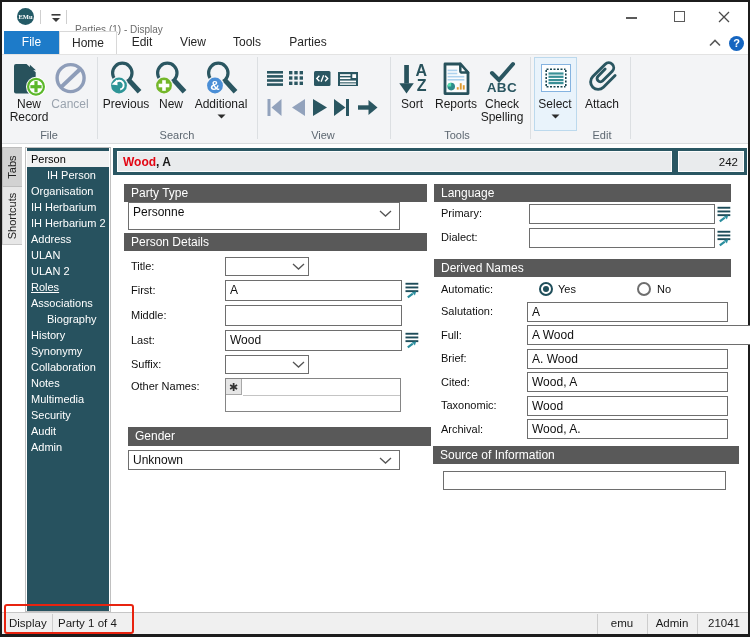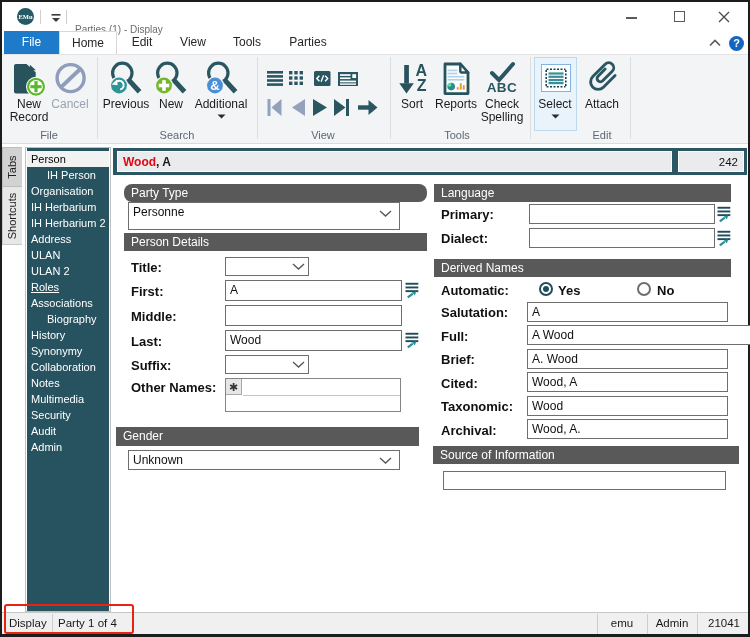--- a/index.html
+++ b/index.html
@@ -1,20 +1,20 @@
 <!DOCTYPE html>
 <html><head>
 <meta charset="utf-8">
 <style>
 * { margin:0; padding:0; box-sizing:border-box; }
 html,body { width:750px; height:637px; }
 body { position:relative; font-family:"Liberation Sans",sans-serif; background:#1c1c1c; overflow:hidden; }
 #win { position:absolute; left:2px; top:2px; width:746px; height:632px; background:#fff; }
 .abs { position:absolute; }
-.lbl { position:absolute; font-size:13px; color:#101010; white-space:nowrap;font-weight:bold; }
+.lbl { position:absolute; font-size:11px; color:#101010; white-space:nowrap; }
 .hdr { position:absolute; background:#595959; color:#fff; font-size:12px; height:18px; line-height:18px; padding-left:7px; white-space:nowrap; }
 .inp { position:absolute; background:#fff; border:1px solid #6e6e6e; font-size:12px; color:#101010; padding-left:4px; white-space:nowrap; }
 .sep { position:absolute; width:1px; background:#dcdfe2; }
 .glabel { position:absolute; font-size:11px; color:#5d6771; text-align:center; }
 .rlabel { position:absolute; font-size:12px; color:#1b1b1b; text-align:center; line-height:13px; }
 .chev { position:absolute; }
 </style>
 </head>
 <body>
 <div id="win"></div>
@@ -244,21 +244,21 @@
 <div style="height:16px;padding-left:4px;">Multimedia</div>
 <div style="height:16px;padding-left:4px;">Security</div>
 <div style="height:16px;padding-left:4px;">Audit</div>
 <div style="height:16px;padding-left:4px;">Admin</div>
 </div>
 
 <div class="abs" style="left:113px;top:148px;width:634px;height:27px;background:#2a5763;"></div>
 <div class="abs" style="left:117px;top:151px;width:555px;height:21px;background:#e9ebed;border:1px solid #fdfdfd;font-size:12px;font-weight:bold;line-height:21px;padding-left:5px;"><span style="color:#e30613;">Wood</span><span style="color:#1a1a1a;">, A</span></div>
 <div class="abs" style="left:678px;top:151px;width:66px;height:21px;background:#e9ebed;border:1px solid #fdfdfd;font-size:11.5px;line-height:21px;text-align:right;padding-right:5px;color:#111;">242</div>
 
-<div class="hdr" style="left:124px;top:184px;width:303px;border-radius:8px;">Party Type</div>
+<div class="hdr" style="left:124px;top:184px;width:303px;">Party Type</div>
 <div class="inp" style="left:128px;top:202px;width:272px;height:28px;line-height:19px;">Personne</div>
 <svg class="chev" style="left:379px;top:210px;" width="13" height="7" viewBox="0 0 13 7">
     <path d="M1 1 L6.5 6 L12 1" stroke="#555" stroke-width="1.3" fill="none"></path>
   </svg>
 
 <div class="hdr" style="left:124px;top:233px;width:303px;">Person Details</div>
 <div class="lbl" style="left:131px;top:260px;">Title:</div>
 <div class="inp" style="left:225px;top:257px;width:84px;height:19px;"></div>
 <svg class="chev" style="left:292px;top:263px;" width="13" height="7" viewBox="0 0 13 7">
     <path d="M1 1 L6.5 6 L12 1" stroke="#555" stroke-width="1.3" fill="none"></path>
@@ -272,21 +272,21 @@
 <div class="lbl" style="left:131px;top:358px;">Suffix:</div>
 <div class="inp" style="left:225px;top:355px;width:84px;height:19px;"></div>
 <svg class="chev" style="left:292px;top:361px;" width="13" height="7" viewBox="0 0 13 7">
     <path d="M1 1 L6.5 6 L12 1" stroke="#555" stroke-width="1.3" fill="none"></path>
   </svg>
 <div class="lbl" style="left:131px;top:380px;">Other Names:</div>
 <div class="abs" style="left:225px;top:378px;width:176px;height:34px;border:1px solid #858585;background:#fff;"></div>
 <div class="abs" style="left:226px;top:379px;width:16px;height:16px;background:#e6e6e6;border-right:1px solid #a8a8a8;border-bottom:1px solid #a8a8a8;font-size:11px;text-align:center;line-height:16px;color:#333;">✱</div>
 <div class="abs" style="left:243px;top:395px;width:157px;height:1px;background:#c4c4c4;"></div>
 
-<div class="hdr" style="left:116px;top:427px;width:303px;height:19px;line-height:19px;">Gender</div>
+<div class="hdr" style="left:128px;top:427px;width:303px;height:19px;line-height:19px;">Gender</div>
 <div class="inp" style="left:128px;top:450px;width:272px;height:20px;line-height:18px;">Unknown</div>
 <svg class="chev" style="left:379px;top:457px;" width="13" height="7" viewBox="0 0 13 7">
     <path d="M1 1 L6.5 6 L12 1" stroke="#555" stroke-width="1.3" fill="none"></path>
   </svg>
 
 <div class="hdr" style="left:434px;top:184px;width:297px;">Language</div>
 <div class="lbl" style="left:441px;top:207px;width:80px;">Primary:</div>
 <div class="inp" style="left:529px;top:204px;width:186px;height:20px;"></div>
 <div class="lbl" style="left:441px;top:231px;width:80px;">Dialect:</div>
 <div class="inp" style="left:529px;top:228px;width:186px;height:20px;"></div>

